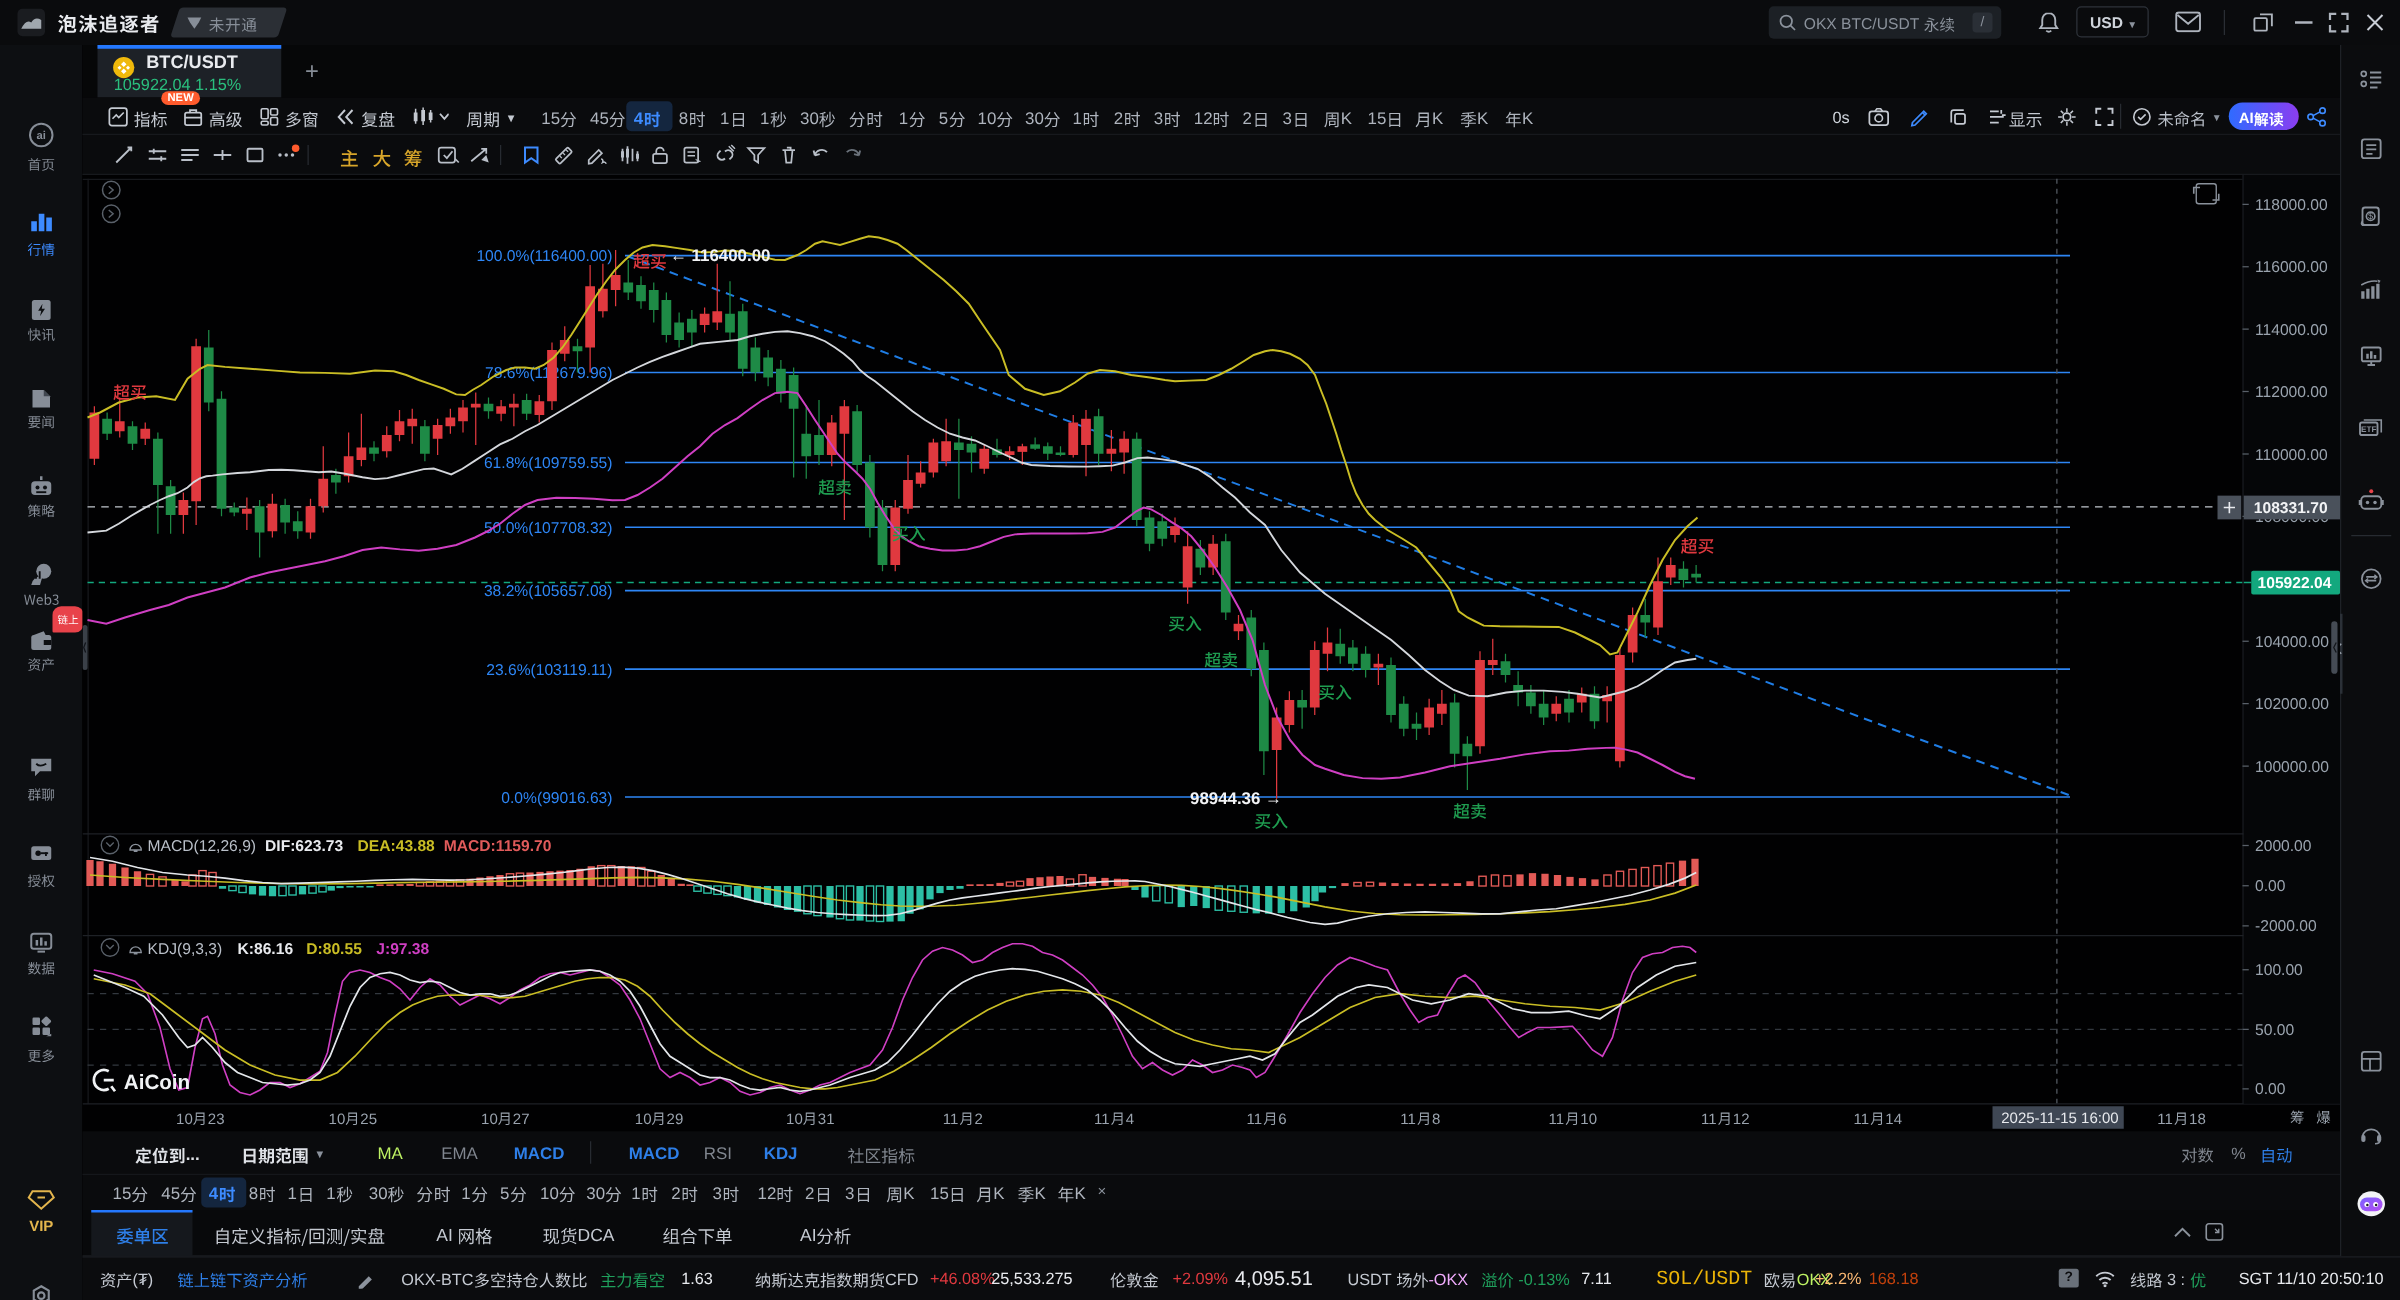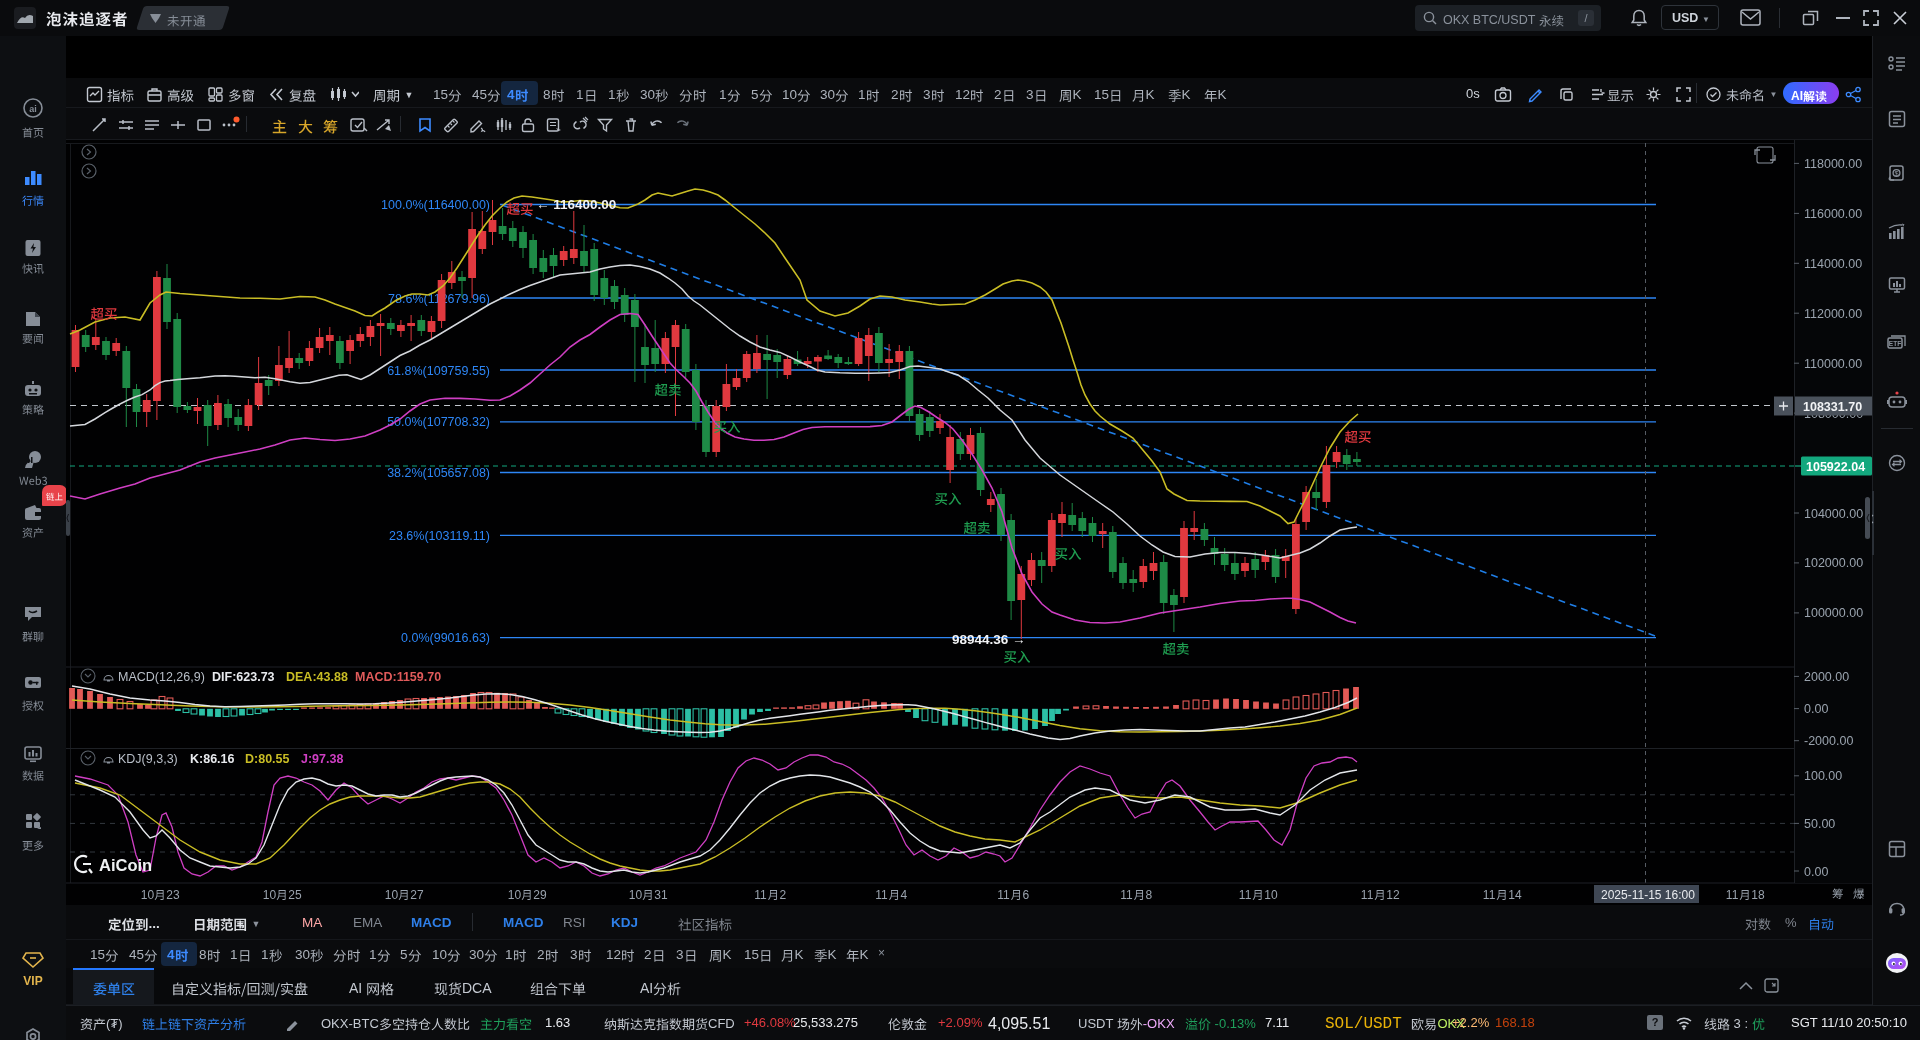--- a/index.html
+++ b/index.html
@@ -258,20 +258,32 @@
         </defs>
         <ellipse cx="13" cy="12" rx="11" ry="10" fill="#f2f3f5"></ellipse>
         <rect x="4" y="7" width="18" height="11" rx="5.5" fill="url(#rg)"></rect>
         <circle cx="9.5" cy="12.5" r="2" fill="#fff"></circle>
         <circle cx="16.5" cy="12.5" r="2" fill="#fff"></circle>
         <circle cx="9.9" cy="13" r="1" fill="#1b1d22"></circle>
         <circle cx="16.9" cy="13" r="1" fill="#1b1d22"></circle>
       </svg></div>
   </div>
 <div id="main" class="abs">
+    <div class="abs" style="left:0;top:0;width:1806px;height:42px;background:#060708">
+      <div class="abs" style="left:12px;top:0;width:147px;height:42px;background:#1d2127"></div>
+      <div class="abs" style="left:12px;top:0;width:147px;height:3px;background:#2478ff"></div>
+      <svg class="abs" style="left:24px;top:9px" width="18" height="18">
+        <circle cx="9" cy="9" r="8.5" fill="#f0b90b"></circle>
+        <path d="M9 4.2 L11.2 6.4 9 8.6 6.8 6.4Z M12.4 7.6 14 9.2 12.4 10.8 10.8 9.2Z M5.6 7.6 7.2 9.2 5.6 10.8 4 9.2Z M9 9.8 11.2 12 9 14.2 6.8 12Z" fill="#fff"></path>
+      </svg>
+      <div class="abs" style="left:51px;top:6px;color:#e9ebef;font-size:14.5px;font-weight:700;font-family:Liberation Sans">BTC/USDT</div>
+      <div class="abs" style="left:25px;top:24px;color:#2abf7e;font-size:13px;font-family:Liberation Sans">105922.04 1.15%</div>
+      <div class="abs" style="left:63px;top:37px;background:#ff5b2d;border-radius:7px;padding:0px 5px 1px;color:#fff;font-size:9px;font-weight:700;font-family:Liberation Sans;z-index:5">NEW</div>
+      <div class="abs" style="left:178px;top:11px;color:#868d97;font-size:19px;font-weight:300;font-family:Liberation Sans">+</div>
+    </div>
     <div class="abs" style="left:0;top:42px;width:1806px;height:30px;background:#0a0b0d;border-bottom:1px solid #17191d">
       <div class="abs" style="left:20px;top:7px"><svg class="ic" width="17" height="17" viewBox="0 0 17 17">
           <rect x="1.5" y="1.5" width="14" height="14" rx="2" fill="none" stroke="#c4c9d1" stroke-width="1.4"></rect>
           <path d="M4 10 l3-3 2 2 4-4" stroke="#c4c9d1" stroke-width="1.3" fill="none"></path>
         </svg></div>
       <div class="abs" style="left:41px;top:7px"><svg width="27.0" height="19.5" style="vertical-align:middle" fill="#c4c9d1">
           <path transform="translate(0.0,15.7) scale(0.1350,-0.1350)" d="M44 84H51V55Q51 53 53 52Q54 51 59 51Q60 51 62 51Q64 51 67 51Q70 51 73 51Q76 51 78 51Q80 51 82 51Q84 51 86 52Q87 53 88 56Q88 58 89 64Q90 63 92 62Q94 61 96 61Q95 54 94 51Q93 47 90 46Q87 44 82 44Q81 44 79 44Q77 44 74 44Q70 44 67 44Q64 44 62 44Q60 44 59 44Q53 44 50 45Q47 46 45 49Q44 51 44 55ZM84 78 89 73Q84 70 77 68Q71 67 63 65Q56 63 49 62Q49 63 48 65Q48 67 47 68Q54 69 60 71Q67 72 73 74Q79 76 84 78ZM44 36H91V-7H84V30H51V-8H44ZM48 20H86V13H48ZM48 3H87V-3H48ZM3 31Q8 32 13 34Q19 35 25 37Q32 39 38 41L39 34Q30 31 21 29Q12 26 5 24ZM4 64H38V57H4ZM18 84H26V1Q26 -2 25 -4Q24 -6 22 -7Q20 -7 17 -8Q14 -8 9 -8Q9 -6 8 -5Q7 -3 7 -1Q10 -1 13 -1Q16 -1 16 -1Q18 -1 18 -1Q18 0 18 1Z"></path>
           <path transform="translate(13.5,15.7) scale(0.1350,-0.1350)" d="M47 76H90V69H47ZM42 52H96V45H42ZM64 49H71V2Q71 -2 70 -3Q70 -5 67 -6Q65 -7 62 -7Q58 -8 53 -8Q53 -6 52 -4Q51 -2 50 0Q54 0 58 0Q61 0 62 0Q63 0 63 0Q64 1 64 2ZM78 32 84 34Q87 30 89 24Q91 19 93 13Q95 8 96 4L89 2Q88 6 86 11Q85 16 83 22Q80 28 78 32ZM49 34 56 33Q54 27 52 21Q50 16 48 11Q45 6 42 2Q42 2 41 3Q40 4 38 5Q37 5 36 6Q41 11 44 19Q47 26 49 34ZM5 63H41V56H5ZM20 84H28V-8H20ZM19 59 24 57Q23 52 21 46Q19 40 17 34Q15 28 12 23Q9 18 7 14Q6 15 5 17Q5 18 4 19Q3 21 2 21Q6 26 9 32Q12 38 15 45Q18 52 19 59ZM27 54Q28 53 30 50Q32 48 34 45Q37 42 39 40Q40 37 41 36L37 30Q36 32 34 35Q32 37 30 41Q28 44 26 46Q25 49 23 50Z"></path>
         </svg></div>
       <div class="abs" style="left:80px;top:7px"><svg class="ic" width="17" height="17" viewBox="0 0 17 17">
@@ -1162,21 +1174,21 @@
           <path transform="translate(0.0,15.7) scale(0.1350,-0.1350)" d="M22 54H78V43H22ZM50 31H84V20H50ZM44 48H56V0L44 1ZM20 38 32 37Q30 22 26 10Q21 -2 12 -9Q11 -8 10 -6Q8 -5 6 -3Q4 -2 3 -1Q11 5 15 15Q19 25 20 38ZM30 26Q32 19 36 15Q40 10 45 8Q50 6 55 5Q61 4 68 4Q70 4 72 4Q75 4 78 4Q82 4 85 5Q89 5 92 5Q95 5 97 5Q96 3 95 1Q94 -1 93 -3Q93 -6 92 -7H87H67Q59 -7 51 -6Q44 -5 38 -2Q32 1 28 7Q23 13 20 22ZM7 74H93V49H81V63H19V49H7ZM41 83 53 86Q55 83 56 79Q58 75 59 72L46 69Q46 71 44 75Q43 79 41 83Z"></path>
           <path transform="translate(13.5,15.7) scale(0.1350,-0.1350)" d="M36 68H92V56H36ZM42 51 53 53Q54 48 55 43Q56 37 57 32Q58 26 59 21Q59 17 60 13L48 9Q48 13 47 18Q47 23 46 29Q45 35 44 40Q43 46 42 51ZM76 54 88 52Q87 45 86 39Q85 32 83 25Q82 19 80 13Q79 7 77 2L67 5Q68 9 70 16Q71 22 72 28Q73 35 74 41Q75 48 76 54ZM33 7H96V-5H33ZM55 84 67 86Q68 83 70 79Q71 74 72 71L60 68Q59 71 58 75Q57 80 55 84ZM26 85 37 81Q34 73 30 64Q25 55 20 48Q15 40 9 35Q9 36 8 38Q7 41 5 43Q4 46 3 47Q8 52 12 58Q16 64 20 70Q23 77 26 85ZM16 57 28 69 28 69V-9H16Z"></path>
           <path transform="translate(27.0,15.7) scale(0.1350,-0.1350)" d="M8 33H56V23H8ZM27 42H38V2H27ZM5 6Q12 7 20 8Q29 10 38 11Q48 13 57 14L58 4Q49 2 40 1Q31 -1 23 -3Q15 -4 8 -5ZM6 79H58V69H6ZM35 64 44 69Q47 66 49 62Q52 58 55 54Q57 50 58 47L49 41Q48 44 46 48Q43 52 41 56Q38 60 35 64ZM62 76H73V15H62ZM81 84H93V6Q93 1 92 -1Q91 -4 88 -5Q85 -7 81 -7Q77 -7 71 -7Q70 -5 69 -2Q68 2 67 4Q71 4 74 4Q78 4 79 4Q80 4 81 4Q81 5 81 6ZM12 42Q11 44 11 46Q10 47 9 50Q9 52 8 53Q9 54 10 55Q12 56 13 58Q13 59 15 61Q17 64 19 68Q20 72 22 76L33 72Q31 68 29 63Q26 59 24 55Q21 51 18 48V48Q18 48 17 48Q16 47 15 46Q14 45 13 44Q12 43 12 42ZM12 42 12 51 17 54 47 56Q48 54 50 51Q51 49 52 47Q42 46 36 45Q29 45 25 44Q21 44 18 44Q15 43 14 43Q13 43 12 42Z"></path>
         </svg><span style="color:#dfe2e7;font-size:13.5px;font-weight:700;vertical-align:middle">...</span></div>
       <div class="abs" style="left:127px;top:9px"><svg width="54.0" height="19.5" style="vertical-align:middle" fill="#dfe2e7">
           <path transform="translate(0.0,15.7) scale(0.1350,-0.1350)" d="M15 79H85V-8H72V67H28V-8H15ZM24 45H78V33H24ZM24 11H78V-1H24Z"></path>
           <path transform="translate(13.5,15.7) scale(0.1350,-0.1350)" d="M61 80H87V70H61ZM61 58H87V47H61ZM61 35H87V24H61ZM82 80H94V4Q94 0 93 -3Q92 -5 89 -7Q86 -8 83 -8Q79 -9 73 -9Q73 -6 72 -3Q71 0 70 3Q73 2 76 2Q79 2 80 2Q81 2 82 3Q82 3 82 4ZM57 80H68V44Q68 38 67 31Q67 24 66 17Q65 9 63 3Q61 -4 58 -9Q57 -8 55 -7Q53 -5 52 -4Q50 -3 48 -2Q52 4 54 12Q56 20 56 28Q57 37 57 44ZM4 73H53V63H4ZM17 57H41V48H17ZM17 41H41V32H17ZM3 25H52V15H3ZM12 84H23V22H12ZM35 84H46V22H35ZM15 14 27 11Q24 5 20 0Q16 -6 12 -9Q11 -8 9 -7Q7 -5 5 -4Q4 -3 2 -2Q6 1 10 5Q13 10 15 14ZM30 10 39 15Q41 13 44 10Q46 7 48 5Q50 2 51 0L41 -6Q40 -4 38 -1Q36 2 34 5Q32 7 30 10Z"></path>
           <path transform="translate(27.0,15.7) scale(0.1350,-0.1350)" d="M47 55H83V44H47ZM7 1Q10 4 14 8Q18 12 23 17Q27 21 31 26L38 17Q34 12 31 8Q27 4 23 -1Q19 -5 15 -9ZM11 51 17 59Q20 57 23 55Q27 53 30 52Q33 50 35 48L28 39Q26 41 23 43Q20 45 17 47Q13 49 11 51ZM4 33 11 41Q14 39 17 37Q21 36 24 34Q27 32 29 31L22 22Q20 23 17 25Q14 27 11 29Q7 31 4 33ZM77 55H89V30Q89 26 88 24Q86 21 83 20Q80 18 76 18Q71 18 65 18Q65 20 64 24Q62 27 61 29Q64 29 66 29Q69 29 71 29Q74 29 74 29Q76 29 76 29Q77 30 77 31ZM40 55H53V10Q53 7 53 6Q54 5 55 4Q57 4 60 4Q61 4 63 4Q65 4 67 4Q69 4 72 4Q74 4 76 4Q78 4 79 4Q82 4 83 5Q84 6 85 8Q86 11 86 16Q88 15 92 13Q95 12 97 12Q97 4 95 0Q93 -4 90 -6Q86 -7 80 -7Q79 -7 77 -7Q75 -7 72 -7Q69 -7 67 -7Q64 -7 62 -7Q60 -7 59 -7Q52 -7 48 -6Q44 -4 42 -1Q40 3 40 10ZM5 78H95V67H5ZM25 85H38V59H25ZM62 85H75V59H62Z"></path>
           <path transform="translate(40.5,15.7) scale(0.1350,-0.1350)" d="M22 34H71V24H22ZM27 49H73V39H27ZM44 69H55V8H44ZM23 63H76V54H23ZM68 34H78Q78 34 78 33Q78 32 78 31Q78 23 77 19Q76 15 74 13Q73 12 72 12Q71 11 69 11Q67 11 65 10Q63 10 60 10Q60 13 59 15Q58 18 57 20Q60 19 61 19Q63 19 63 19Q64 19 65 19Q65 19 66 20Q67 21 67 24Q68 27 68 33ZM7 82H93V-9H81V71H18V-9H7ZM14 5H87V-4H14Z"></path>
         </svg> <span style="font-size:9px;color:#8b929c;vertical-align:middle">▼</span></div>
-      <div class="abs" style="left:236px;top:10px;color:#fca5a5;font-size:13.5px;font-weight:400;font-family:Liberation Sans">MA</div>
+      <div class="abs" style="left:236px;top:10px;color:#bef264;font-size:13.5px;font-weight:400;font-family:Liberation Sans">MA</div>
       <div class="abs" style="left:287px;top:10px;color:#80868f;font-size:13.5px;font-weight:400;font-family:Liberation Sans">EMA</div>
       <div class="abs" style="left:345px;top:10px;color:#2e7fe8;font-size:13.5px;font-weight:700;font-family:Liberation Sans">MACD</div>
       <div class="abs" style="left:406px;top:8px;width:1px;height:18px;background:#272b31"></div>
       <div class="abs" style="left:437px;top:10px;color:#2e7fe8;font-size:13.5px;font-weight:700;font-family:Liberation Sans">MACD</div>
       <div class="abs" style="left:497px;top:10px;color:#80868f;font-size:13.5px;font-weight:400;font-family:Liberation Sans">RSI</div>
       <div class="abs" style="left:545px;top:10px;color:#2e7fe8;font-size:13.5px;font-weight:700;font-family:Liberation Sans">KDJ</div>
       <div class="abs" style="left:592px;top:9px"><svg class="ic" width="15" height="15" viewBox="0 0 15 15">
           <rect x="&quot;2&quot;" y="&quot;2&quot;" width="&quot;11&quot;" height="&quot;11&quot;" rx="&quot;2&quot;" fill="&quot;none&quot;" stroke="&quot;#80868f&quot;" stroke-width="&quot;1.3&quot;/">
             <path d="&quot;M5" 7.5="" l5-3&quot;="" stroke="&quot;#80868f&quot;" stroke-width="&quot;1.2&quot;/"></path>
           </rect>

